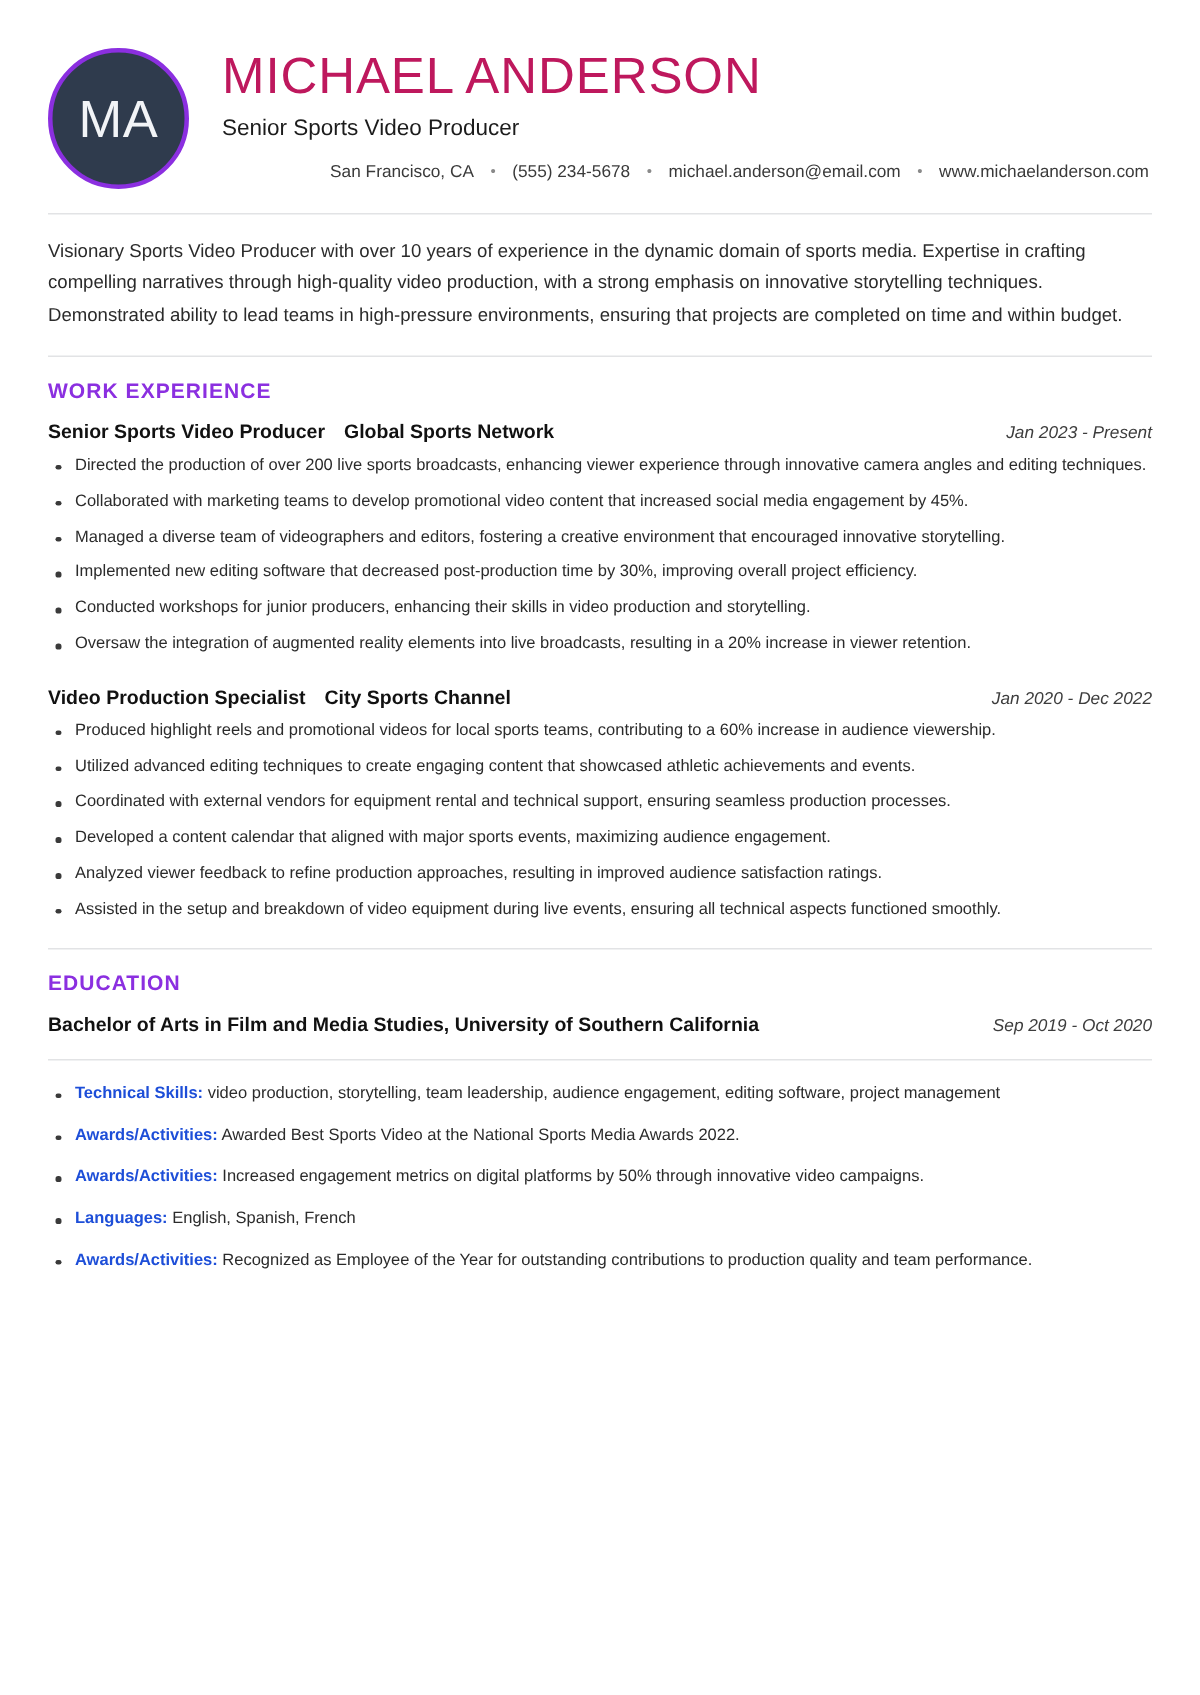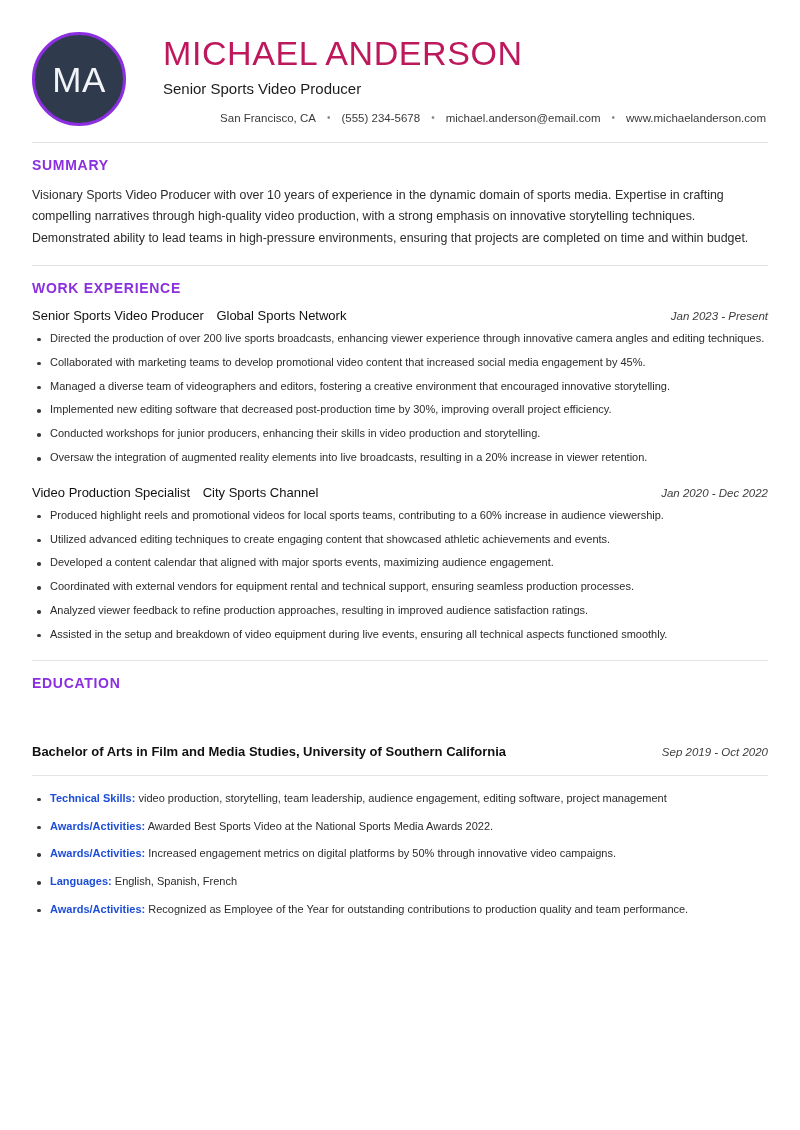--- a/index.html
+++ b/index.html
@@ -19,23 +19,22 @@
     height: 1130px;
     box-sizing: border-box;
     padding: 20px 32px 0 32px;
     background: #ffffff;
     position: relative;
   }
 
   
   .header {
     display: flex;
-    align-items: center;
+    align-items: flex-start;
     padding-top: 10px;
-    gap: 15px;
   }
   .avatar {
     width: 94px;
     height: 94px;
     min-width: 94px;
     border-radius: 50%;
     background: #2f3b4d;
     border: 3px solid #8b2fe0;
     box-sizing: border-box;
     display: flex;
@@ -118,21 +117,21 @@
   .job { margin-bottom: 4px; }
   .job + .job { margin-top: 18px; }
   .job-head {
     display: flex;
     align-items: baseline;
     justify-content: space-between;
     margin-bottom: 7px;
   }
   .job-head-left {
     font-size: 13px;
-    font-weight: normal;
+    font-weight: bold;
     color: #111111;
   }
   .job-company { margin-left: 9px; }
   .job-dates {
     font-size: 11.5px;
     font-style: italic;
     color: #3d3d3d;
     white-space: nowrap;
     padding-left: 14px;
   }
@@ -165,21 +164,20 @@
   
   .edu-head {
     display: flex;
     align-items: baseline;
     justify-content: space-between;
   }
   .edu-degree {
     font-size: 13px;
     font-weight: bold;
     color: #111111;
-    margin-top: 41px;
   }
   .edu-dates {
     font-size: 11.5px;
     font-style: italic;
     color: #3d3d3d;
     white-space: nowrap;
     padding-left: 14px;
   }
 
   
@@ -206,21 +204,20 @@
         <span class="contact-item">michael.anderson@email.com</span>
         <span class="contact-sep">•</span>
         <span class="contact-item">www.michaelanderson.com</span>
       </div>
     </div>
   </div>
 
   <hr class="divider">
 
   <div class="section">
-    <div class="section-title">SUMMARY</div>
     <p class="summary-text">Visionary Sports Video Producer with over 10 years of experience in the dynamic domain of sports media. Expertise in crafting compelling narratives through high-quality video production, with a strong emphasis on innovative storytelling techniques. Demonstrated ability to lead teams in high-pressure environments, ensuring that projects are completed on time and within budget.</p>
   </div>
 
   <hr class="divider">
 
   <div class="section">
     <div class="section-title">WORK EXPERIENCE</div>
 
     <div class="job">
       <div class="job-head">
@@ -244,22 +241,22 @@
       <div class="job-head">
         <div class="job-head-left">
           <span>Video Production Specialist</span>
           <span class="job-company">City Sports Channel</span>
         </div>
         <div class="job-dates">Jan 2020 - Dec 2022</div>
       </div>
       <ul class="bullets">
         <li>Produced highlight reels and promotional videos for local sports teams, contributing to a 60% increase in audience viewership.</li>
         <li>Utilized advanced editing techniques to create engaging content that showcased athletic achievements and events.</li>
+        <li>Coordinated with external vendors for equipment rental and technical support, ensuring seamless production processes.</li>
         <li>Developed a content calendar that aligned with major sports events, maximizing audience engagement.</li>
-        <li>Coordinated with external vendors for equipment rental and technical support, ensuring seamless production processes.</li>
         <li>Analyzed viewer feedback to refine production approaches, resulting in improved audience satisfaction ratings.</li>
         <li>Assisted in the setup and breakdown of video equipment during live events, ensuring all technical aspects functioned smoothly.</li>
       </ul>
     </div>
   </div>
 
   <hr class="divider">
 
   <div class="section">
     <div class="section-title">EDUCATION</div>

